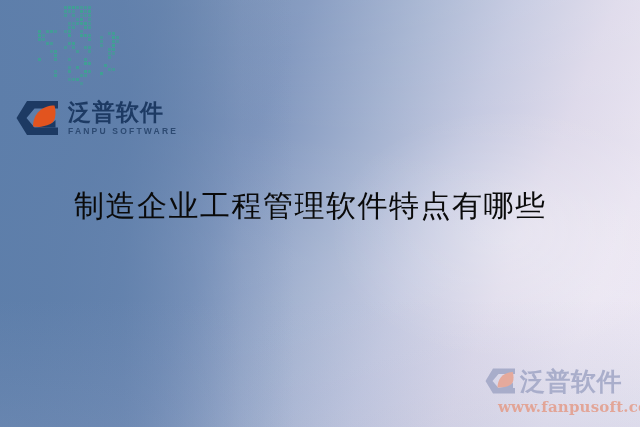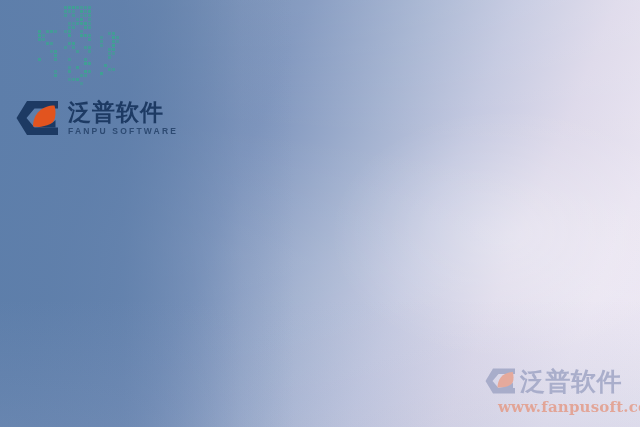--- a/index.html
+++ b/index.html
@@ -302,20 +302,21 @@
         <path d="M19 29.5 C19 16.5 28.5 8.5 40.5 8.5 C41.6 12.5 41.8 16.6 41 20.4 C39.6 26.7 34.6 30.2 28 30.2 Z" fill="#e2541f"></path>
         <path d="M20 30.5 L41.5 30.5 L41.5 23 C38 27.5 30 30 20 30.5 Z" fill="#1d3a63"></path>
       </svg>
     </span>
     <span class="logo-text">
       <span class="logo-cn">泛普软件</span>
       <span class="logo-en">FANPU SOFTWARE</span>
     </span>
   </div>
 
+  <div class="headline">制造企业工程管理软件特点有哪些</div>
 
   <div class="watermark">
     <div class="wm-row">
       <span class="wm-mark">
         <svg viewBox="0 0 32 30" width="32" height="30" aria-hidden="true">
           <path d="M1.5 15 L9 2.5 L31 2.5 L31 8 L14.5 8 L8.5 15 L14.5 22 L31 22 L31 27.5 L9 27.5 Z" fill="#9ea4c4"></path>
           <path d="M13.5 21.5 C13.5 11.8 20.3 6 28.8 6 C29.6 8.9 29.7 11.9 29.2 14.7 C28.2 19.2 24.6 21.8 19.9 21.8 Z" fill="#e8a08c"></path>
           <path d="M14 22 L29 22 L29 16.5 C26.5 19.8 21 21.6 14 22 Z" fill="#9ea4c4"></path>
         </svg>
       </span>

